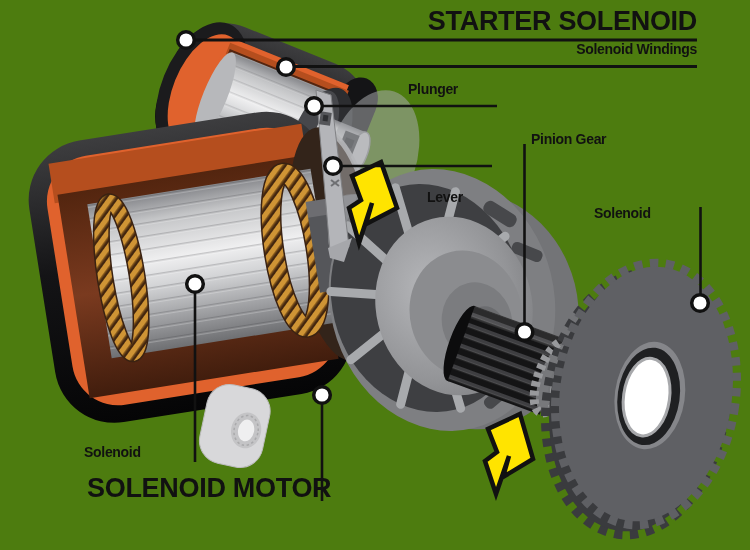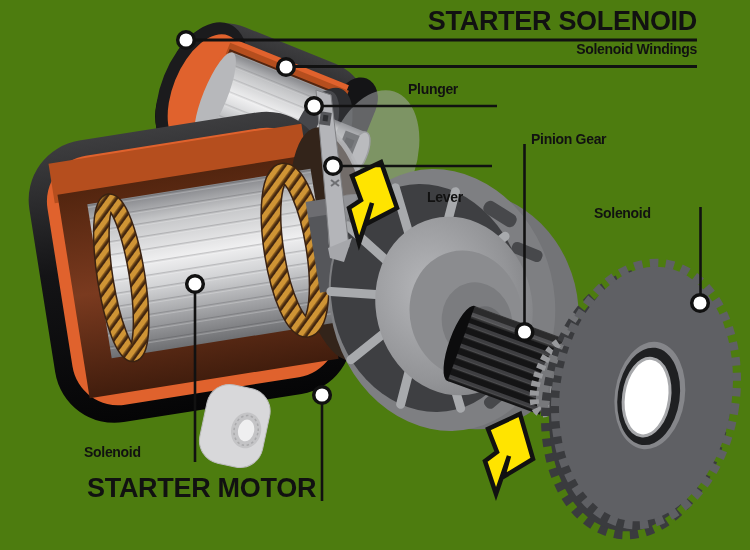--- a/index.html
+++ b/index.html
@@ -212,15 +212,15 @@
   </g>
 </svg>
 
 <div class="lbl lbl-title r" style="right:53px;top:7px;">STARTER SOLENOID</div>
 <div class="lbl lbl-med r" style="right:53px;top:42px;">Solenoid Windings</div>
 <div class="lbl lbl-med" style="left:408px;top:82px;">Plunger</div>
 <div class="lbl lbl-med" style="left:427px;top:142px;margin-top:48px;">Lever</div>
 <div class="lbl lbl-med" style="left:531px;top:132px;">Pinion Gear</div>
 <div class="lbl lbl-med" style="left:594px;top:206px;">Solenoid</div>
 <div class="lbl lbl-med" style="left:84px;top:445px;">Solenoid</div>
-<div class="lbl lbl-big" style="left:87px;top:474px;">STARTER MOTOR</div>
+<div class="lbl lbl-big" style="left:87px;top:474px;">SOLENOID MOTOR</div>
 
 </div>
 
 </body></html>

